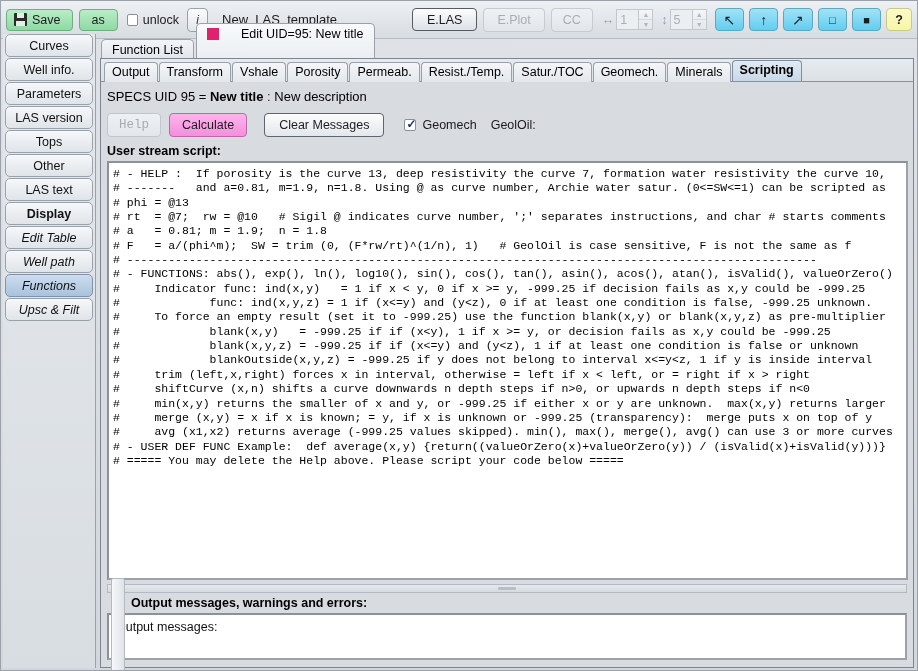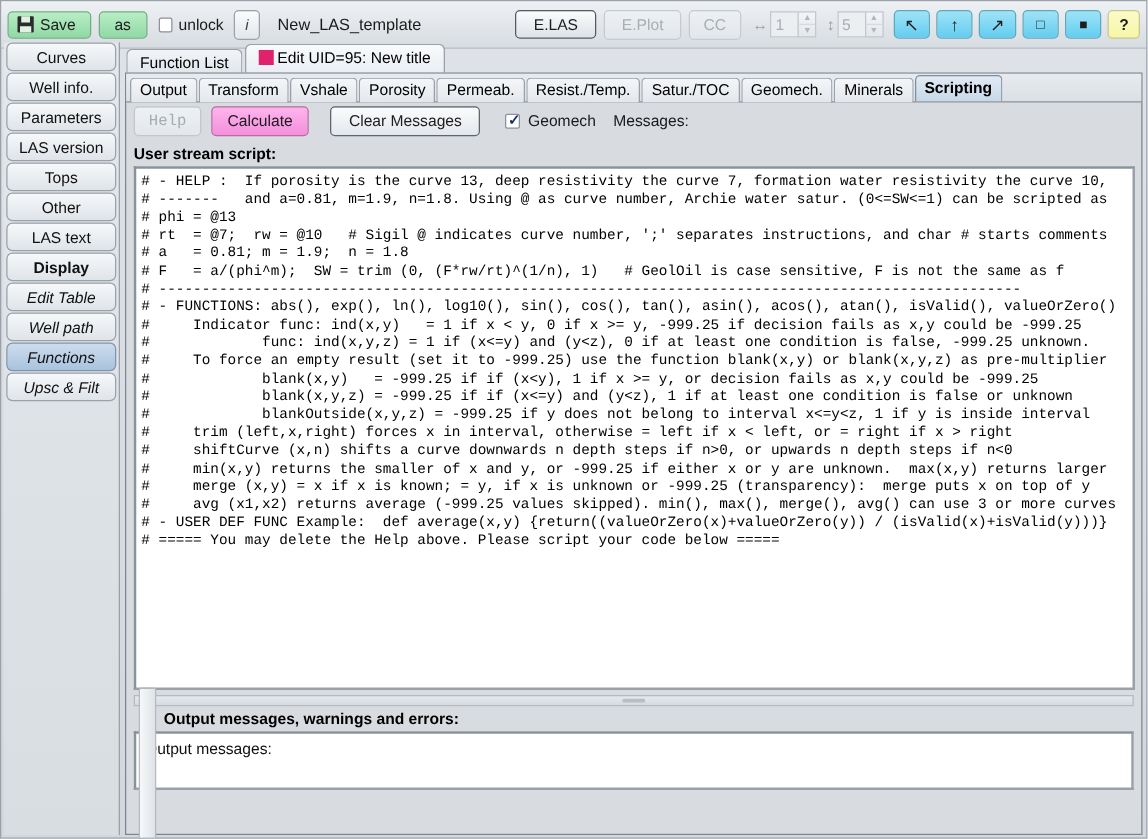--- a/index.html
+++ b/index.html
@@ -157,22 +157,22 @@
     background: linear-gradient(#f2f5f8, #dfe4e9);
     padding: 3px 10px 4px 10px;
     font-size: 12.5px;
     cursor: pointer;
     margin-right: 2px;
     position: relative;
     top: 2px;
   }
   .doc-tab.active {
     background: linear-gradient(#f8fafc, #eaeef2);
-    top: 0; padding-bottom: 6px;
-    display: flex; align-items: center; gap: 3px;
+    top: 0; padding-bottom: 18px;
+    display: flex; align-items: center; gap: 22px;
   }
   .pink-sq { width: 12px; height: 12px; background: #e0216b; display:inline-block; }
 
   .panel {
     position: absolute; left: 3px; top: 26px;
     width: 814px; height: 610px;
     border: 1px solid #7d8590;
     background: #d8dce1;
     box-sizing: border-box;
   }
@@ -440,34 +440,37 @@
           <div class="subtab"><span>Vshale</span></div>
           <div class="subtab"><span>Porosity</span></div>
           <div class="subtab"><span>Permeab.</span></div>
           <div class="subtab"><span>Resist./Temp.</span></div>
           <div class="subtab"><span>Satur./TOC</span></div>
           <div class="subtab"><span>Geomech.</span></div>
           <div class="subtab"><span>Minerals</span></div>
           <div class="subtab active"><span>Scripting</span></div>
         </div>
 
+      <div class="specsline">
+        <span>SPECS UID 95 = </span><b>New title</b><span class="sep"> : </span><span>New description</span>
+      </div>
 
       <div class="actionrow">
         <div class="btn help-dis">
           <span>Help</span>
         </div>
         <div class="btn pink">
           <span>Calculate</span>
         </div>
         <div class="btn clearmsg" style="margin-left:9px;">
           <span>Clear Messages</span>
         </div>
         <span class="chk on" style="margin-left:12px;"></span>
         <span class="tb-label" style="margin-left:-2px;">Geomech</span>
-        <span class="tb-label" style="margin-left:6px;">Messages:</span>
+        <span class="tb-label" style="margin-left:6px;">GeolOil:</span>
       </div>
 
       <div class="section-label">User stream script:</div>
 
       <div class="editor-wrap">
         <div class="editor"># - HELP :  If porosity is the curve 13, deep resistivity the curve 7, formation water resistivity the curve 10,
 # -------   and a=0.81, m=1.9, n=1.8. Using @ as curve number, Archie water satur. (0&lt;=SW&lt;=1) can be scripted as
 # phi = @13
 # rt  = @7;  rw = @10   # Sigil @ indicates curve number, ';' separates instructions, and char # starts comments
 # a   = 0.81; m = 1.9;  n = 1.8

